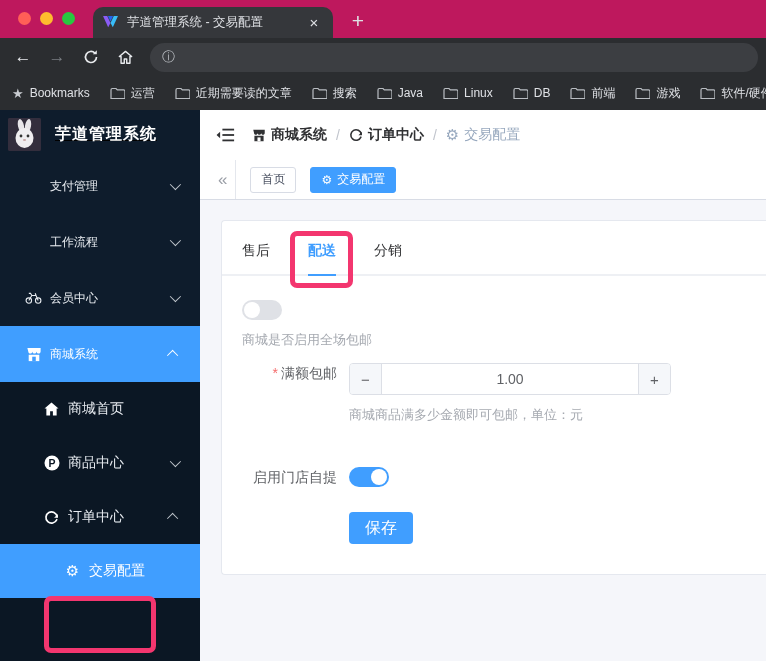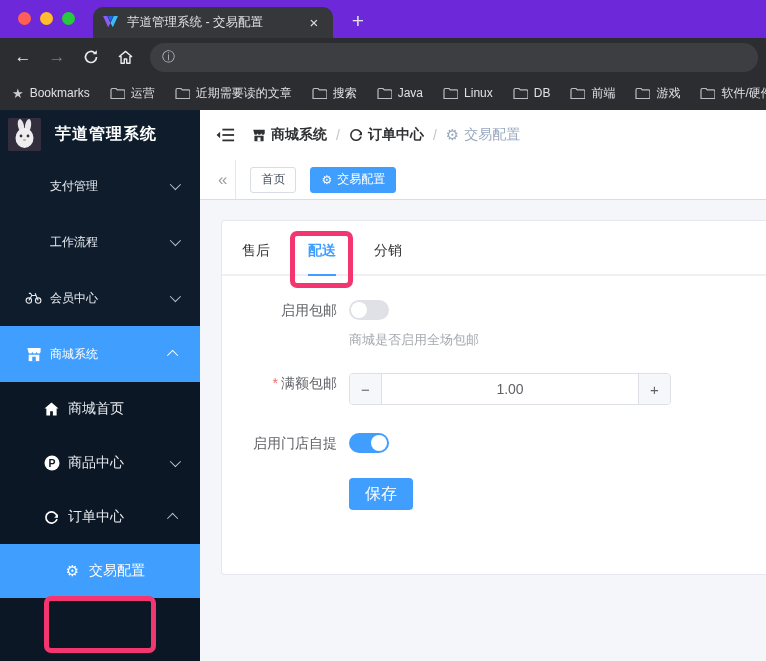--- a/index.html
+++ b/index.html
@@ -1,21 +1,21 @@
 <!DOCTYPE html>
 <html><head>
 <meta charset="utf-8">
 <style>
   * { margin:0; padding:0; box-sizing:border-box; }
   html,body { width:766px; height:661px; overflow:hidden; background:#1d1e21;
     font-family:"Liberation Sans","DejaVu Sans",sans-serif; }
   .browser { position:relative; width:766px; height:661px; overflow:hidden; }
 
   
-  .tabstrip { position:relative; height:38px; background:#6d28d9; }
+  .tabstrip { position:relative; height:38px; background:#be185d; }
   .traffic { position:absolute; top:12px; left:18px; display:flex; gap:9px; }
   .light { width:13px; height:13px; border-radius:50%; }
   .tab { position:absolute; left:93px; top:7px; width:240px; height:31px;
     background:#35373b; border-radius:10px 10px 0 0; display:flex; align-items:center; padding:0 10px; }
   .tab-title { flex:1; color:#dfe1e5; font-size:12.5px; white-space:nowrap; overflow:hidden; margin-left:9px; }
   .tab-close { color:#dfe1e5; font-size:15px; width:18px; text-align:center; cursor:default; }
   .newtab { position:absolute; left:344px; top:7px; color:#dfe1e5; font-size:21px; width:28px; height:28px;
     display:flex; align-items:center; justify-content:center; }
   .toolbar { height:38px; background:#2b2d30; display:flex; align-items:center; padding:0 8px; gap:4px; }
   .navbtn { width:30px; height:30px; display:flex; align-items:center; justify-content:center;
@@ -30,21 +30,21 @@
   .bookmarks { height:34px; background:#2b2d30; display:flex; align-items:center; padding:0 12px; gap:20px;
     overflow:hidden; }
   .bm { display:flex; align-items:center; gap:6px; color:#dfe1e5; font-size:12px; white-space:nowrap; }
   .bm .star { color:#c9ccd1; font-size:13px; }
 
   
   .app { display:flex; height:551px; }
 
   
   .sidebar { width:200px; background:#0e1c2c; display:flex; flex-direction:column; flex-shrink:0; }
-  .logo { height:48px; display:flex; align-items:center; padding:0 8px; gap:14px; }
+  .logo { height:48px; display:flex; align-items:center; padding:0 8px; gap:14px;text-decoration:underline; }
   .avatar { width:33px; height:33px; background:#332f3d; border-radius:2px; overflow:hidden; flex-shrink:0; }
   .logo-title { color:#ffffff; font-size:16px; font-weight:bold; white-space:nowrap; letter-spacing:1px; }
   .menu-item { height:56px; display:flex; align-items:center; padding:0 16px 0 25px; color:#e7ebf0;
     font-size:12px; position:relative; }
   .menu-item.noicon { padding-left:50px; }
   .menu-item .mi-icon { width:17px; margin-right:8px; display:flex; justify-content:center; }
   .menu-item.active { background:#409EFF; color:#fff; }
   .chev { position:absolute; right:22px; width:8px; height:8px; border-right:1.5px solid #c0c6cc;
     border-bottom:1.5px solid #c0c6cc; }
   .chev.down { transform:rotate(45deg) translateY(-2px); }
@@ -357,41 +357,41 @@
               <span>配送</span>
             </div>
             <div class="ctab">
               <span>分销</span>
             </div>
           </div>
 
           <div class="form">
 
             <div class="form-row" style="margin-top:24px">
-              <div class="f-label">启用包邮</div>
               <div class="f-ctrl">
                 <div class="toggle">
                     <div class="knob"></div>
                   </div>
                 <div class="help">商城是否启用全场包邮</div>
               </div>
             </div>
 
-            <div class="form-row" style="margin-top:25px">
+            <div class="form-row" style="margin-top:15px">
               <div class="f-label"><span class="req">*</span><span>满额包邮</span></div>
               <div class="f-ctrl">
                 <div class="stepper">
                   <div class="step-btn minus">−</div>
                   <input type="text" value="1.00" style="">
                   <div class="step-btn plus">+</div>
                 </div>
+                <div class="help">商城商品满多少金额即可包邮，单位：元</div>
               </div>
             </div>
 
-            <div class="form-row" style="margin-top:28px">
+            <div class="form-row" style="margin-top:44px">
               <div class="f-label">启用门店自提</div>
               <div class="f-ctrl">
                 <div class="toggle on">
                     <div class="knob"></div>
                   </div>
               </div>
             </div>
 
             <div class="form-row" style="margin-top:25px">
               <div class="f-label"></div>

